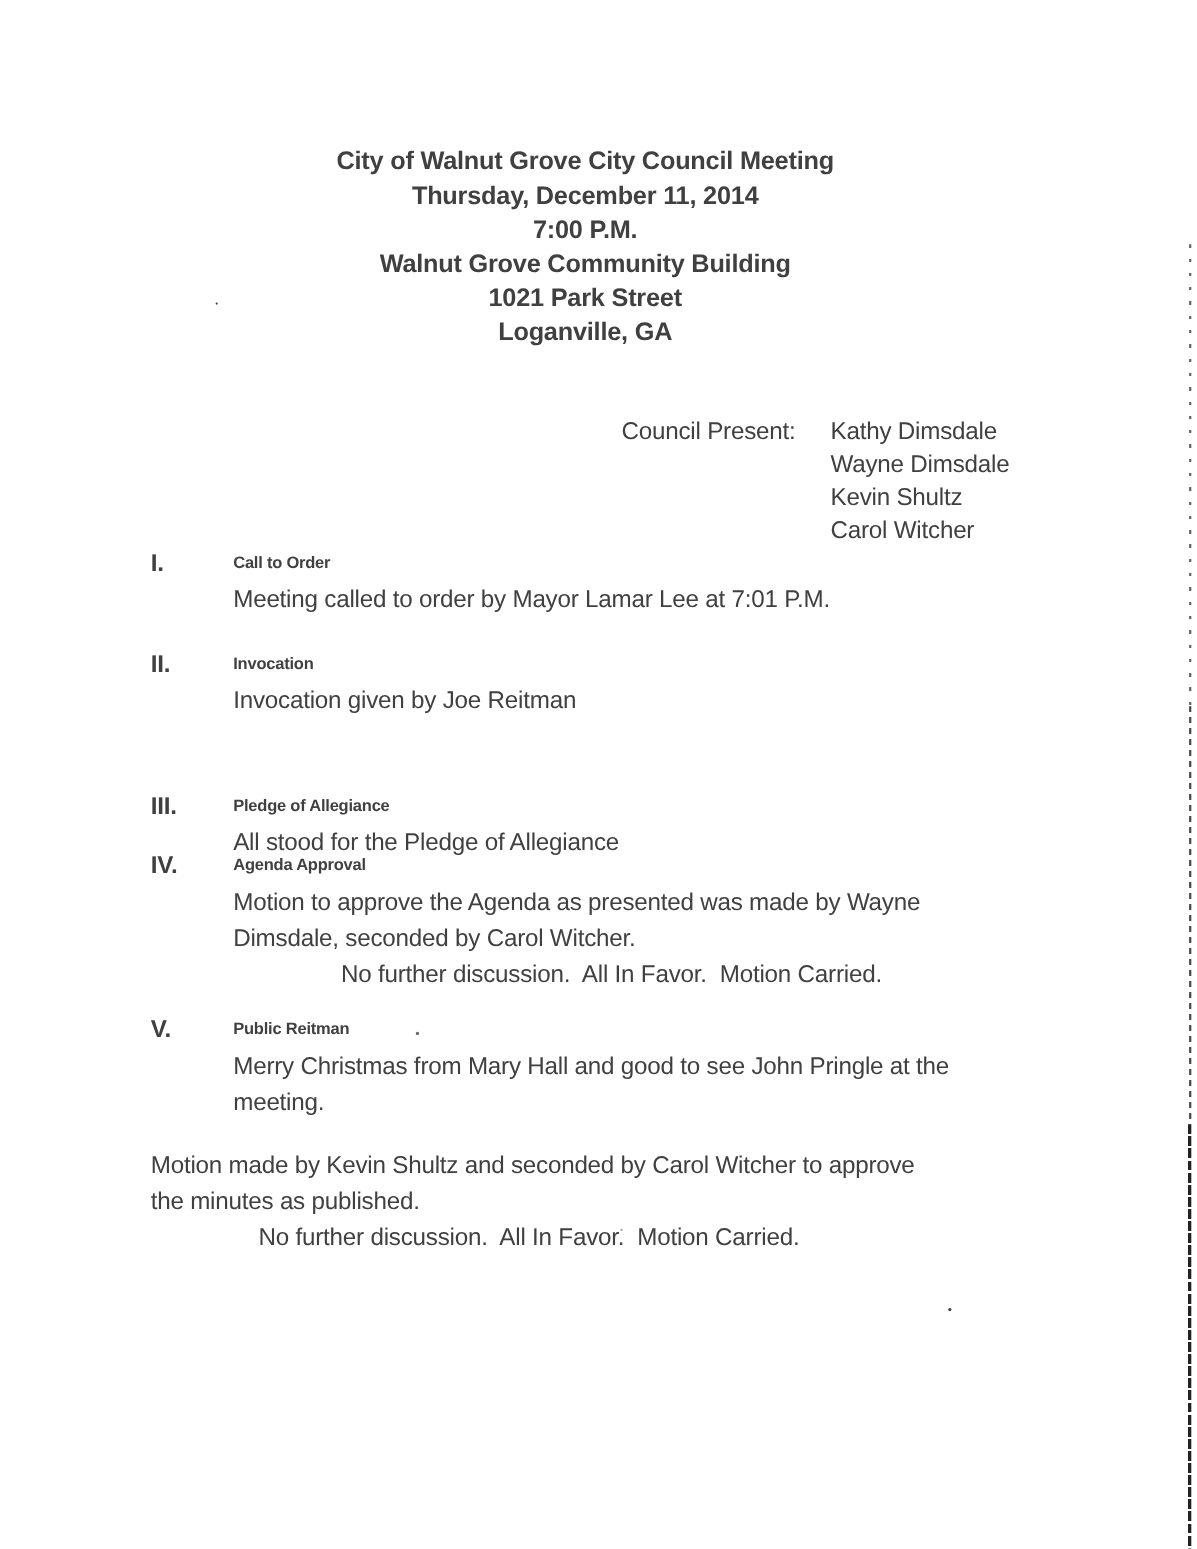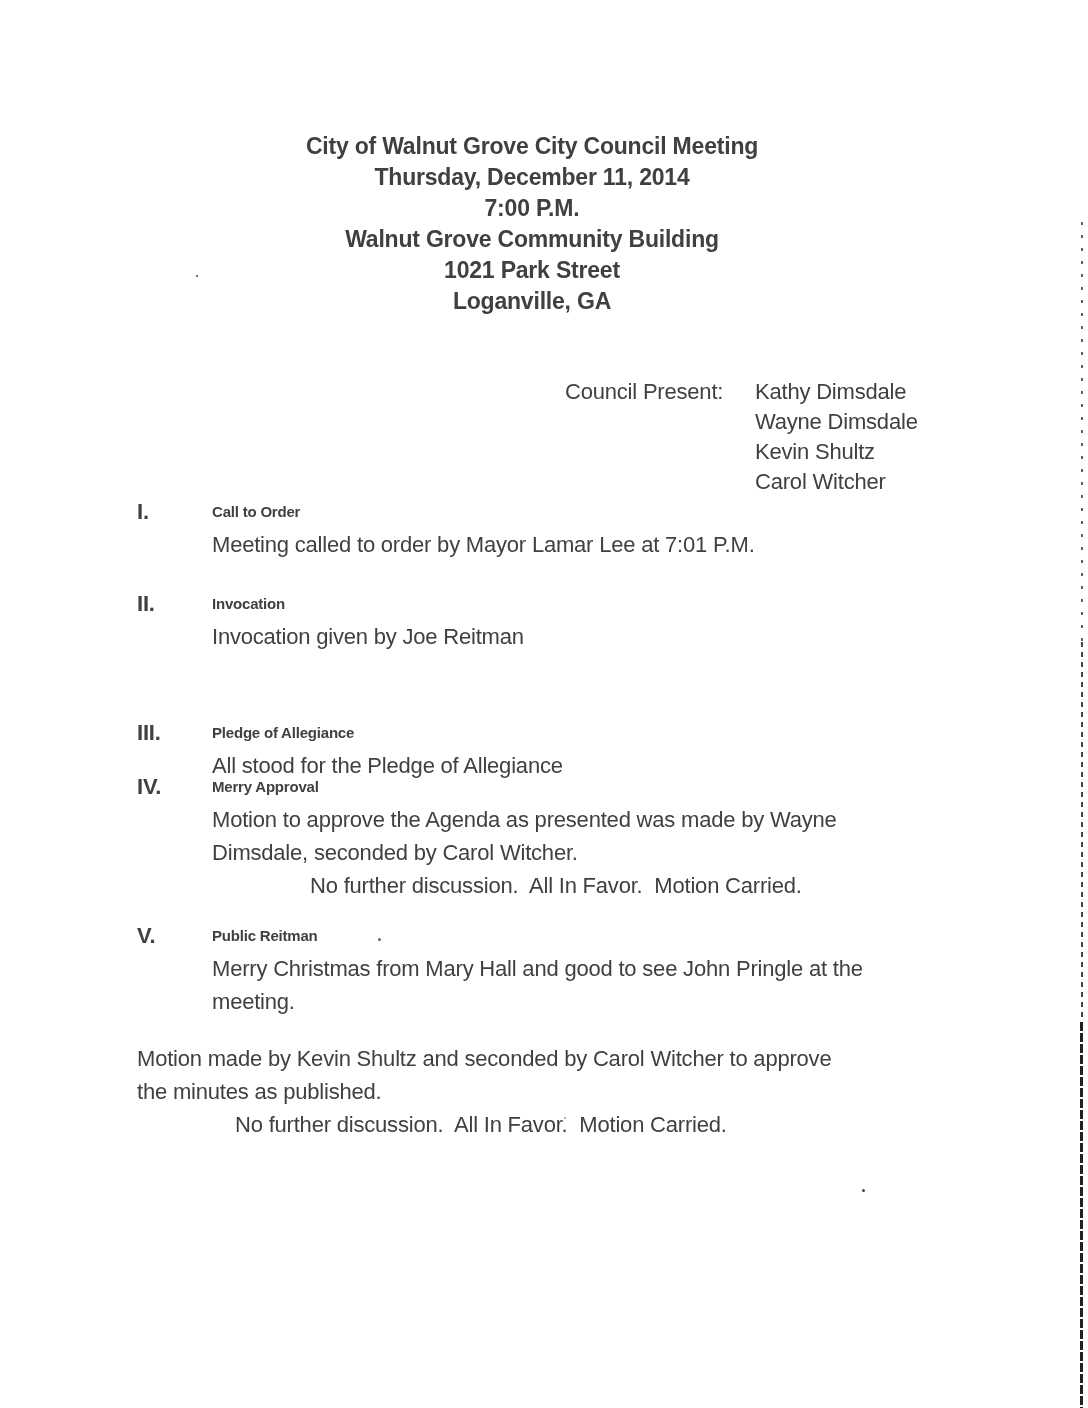--- a/index.html
+++ b/index.html
@@ -126,21 +126,21 @@
     <div class="sec-numeral">III.</div>
     <div class="sec-content">
       <div class="sec-title">Pledge of Allegiance</div>
       <div class="sec-body">All stood for the Pledge of Allegiance</div>
     </div>
   </div>
 
   <div class="sec sec-4">
     <div class="sec-numeral">IV.</div>
     <div class="sec-content">
-      <div class="sec-title">Merry Approval</div>
+      <div class="sec-title">Agenda Approval</div>
       <div class="sec-body">Motion to approve the Agenda as presented was made by Wayne
 Dimsdale, seconded by Carol Witcher.</div>
       <div class="sec-resolution">No further discussion.  All In Favor.  Motion Carried.</div>
     </div>
   </div>
 
   <div class="sec sec-5">
     <div class="sec-numeral">V.</div>
     <div class="sec-content">
       <div class="sec-title">Public Reitman</div>

